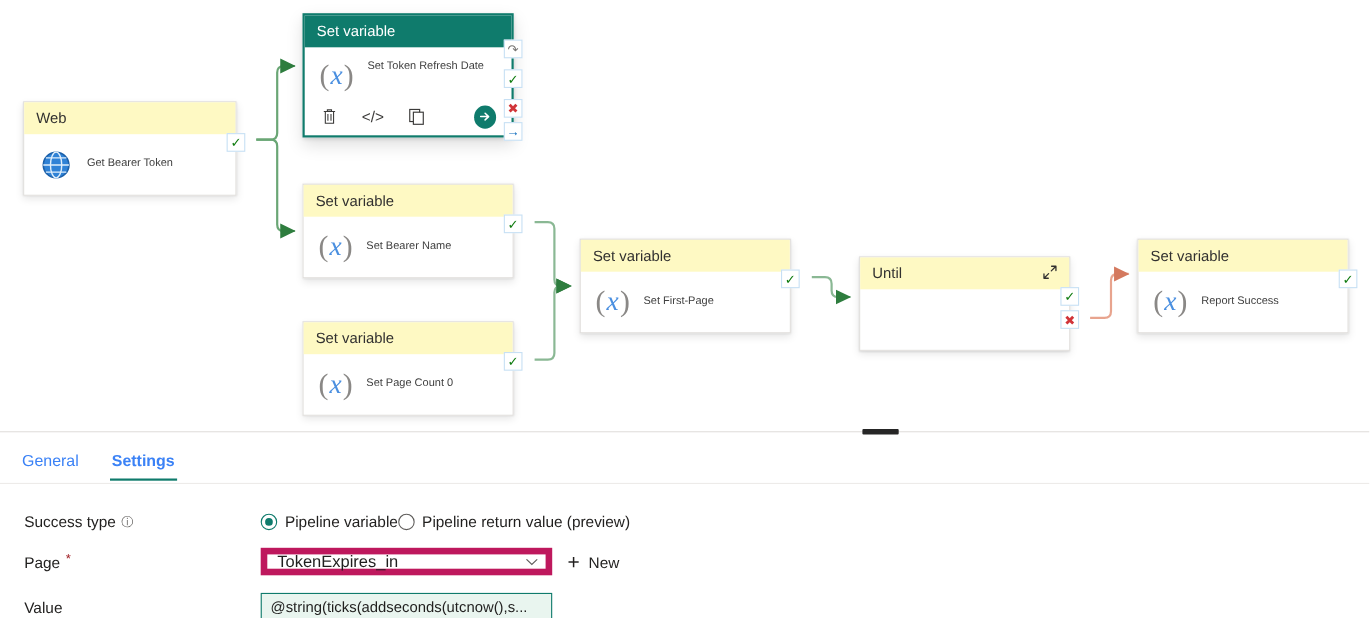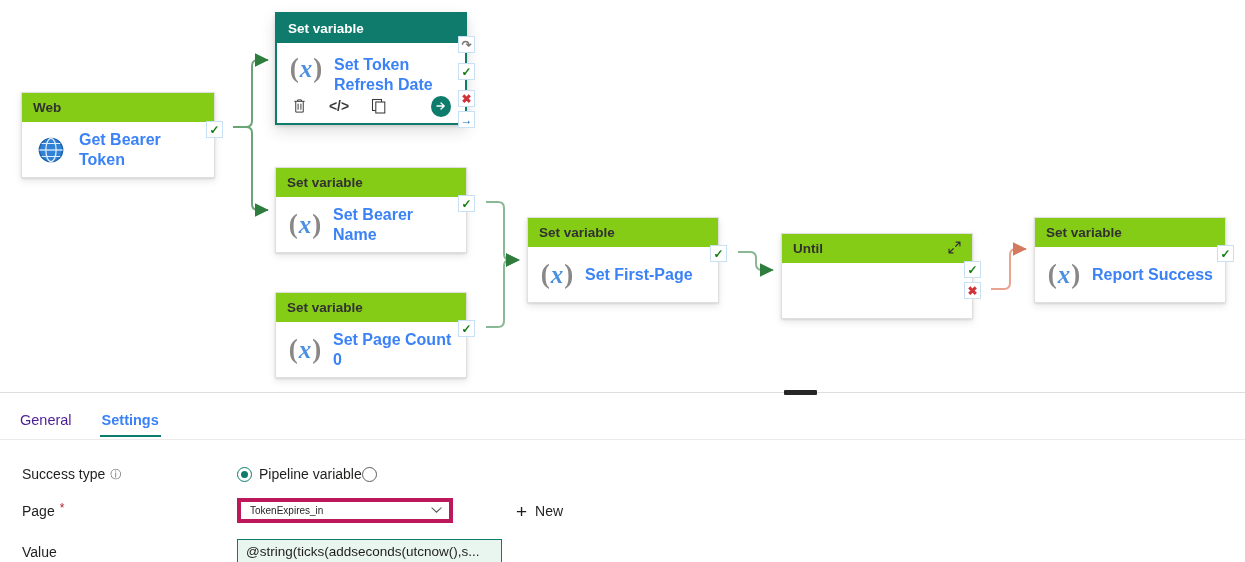--- a/index.html
+++ b/index.html
@@ -15,32 +15,32 @@
   
   #canvas { position:absolute; left:0; top:0; width:1245px; height:392px; background:#fff; overflow:hidden; }
   #edges { position:absolute; left:0; top:0; width:1245px; height:392px; }
 
   
   .node {
     position:absolute;
     background:#ffffff;
     border:1px solid #e1dfdd;
     box-shadow: 0 0.6px 1.8px rgba(0,0,0,.10), 0 3.2px 7.2px rgba(0,0,0,.10);
-    display:flex; flex-direction:column;font-weight:bold;
+    display:flex; flex-direction:column;
   }
   .node .hdr {
-    height:29px; background:#84cc16; color:#323130;
+    height:29px; background:#fef9c3; color:#323130;
     font-size:13.5px; display:flex; align-items:center;
     padding:0 11px; flex:0 0 auto; position:relative;
   }
   .node .body {
     flex:1 1 auto; display:flex; align-items:center; padding:0 11px;
     gap:10px; min-height:0;
   }
-  .node .label { font-size:16px; color:#3b82f6; line-height:1.22; }
+  .node .label { font-size:10px; color:#404040; line-height:1.22; }
 
   
   .node.selected { border:2px solid #0f7b6c; box-shadow:0 1.6px 3.6px rgba(0,0,0,.13),0 6.4px 14.4px rgba(0,0,0,.13); }
   .node.selected .hdr { background:#0f7b6c; color:#ffffff; }
   .node.selected .body { align-items:flex-start; padding-top:12px; }
 
   
   .ntools {
     position:absolute; left:0; right:0; bottom:0; height:34px;
     display:flex; align-items:center; padding:0 14px; gap:22px;
@@ -75,40 +75,40 @@
   .chip.skip { color:#797775; }
   .chip.done { color:#0f6cbd; }
 
   
   #panel {
     position:absolute; left:0; top:392px; width:1245px; height:170px;
     background:#ffffff; border-top:1px solid #e1dfdd;
   }
   #grip { position:absolute; left:784px; top:-3px; width:33px; height:5px; background:#262626; border-radius:1px; cursor:ns-resize; }
   .tabs { position:absolute; left:18px; top:15px; display:flex; gap:26px; }
-  .tab { font-size:14.5px; color:#4c1d95; padding:4px 2px 9px 2px; cursor:pointer; position:relative; }
+  .tab { font-size:14.5px; color:#3b82f6; padding:4px 2px 9px 2px; cursor:pointer; position:relative; }
   .tab.active { color:#3b82f6; font-weight:600; }
   .tab.active::after { content:""; position:absolute; left:0; right:0; bottom:0; height:2.5px; background:#0f7b6c; }
   .tabsline { position:absolute; left:0; top:46px; width:1245px; height:1px; background:#edebe9; }
 
   .frow { position:absolute; left:0; width:1245px; display:flex; align-items:center; }
   .flabel { position:absolute; left:22px; font-size:14px; color:#201f1e; display:flex; align-items:center; gap:5px; }
   .req { color:#a4262c; font-size:12px; line-height:1; position:relative; top:-3px; }
   .infoi { color:#605e5c; font-size:11px; display:inline-flex; }
 
   .radios { position:absolute; left:237px; display:flex; align-items:center; }
   .radio { display:flex; align-items:center; gap:7px; font-size:14px; color:#201f1e; cursor:pointer; }
   .rdot { width:15px; height:15px; border-radius:50%; border:1px solid #605e5c; display:flex; align-items:center; justify-content:center; background:#fff; }
   .rdot.on { border:1.5px solid #0f7b6c; }
   .rdot.on::after { content:""; width:7px; height:7px; border-radius:50%; background:#0f7b6c; }
 
   .combo {
-    position:absolute; left:237px; width:216px; height:25px;
-    border:4px solid #be185d; background:#fff; display:flex; align-items:center;
-    padding:0 7px 0 9px; font-size:10px; color:#201f1e; cursor:pointer;
+    position:absolute; left:237px; width:265px; height:25px;
+    border:6px solid #be185d; background:#fff; display:flex; align-items:center;
+    padding:0 7px 0 9px; font-size:15px; color:#201f1e; cursor:pointer;
   }
   .combo .cv { flex:1 1 auto; white-space:nowrap; overflow:hidden; text-overflow:ellipsis; }
   .newbtn { position:absolute; left:516px; display:flex; align-items:center; gap:8px; font-size:14px; color:#201f1e; cursor:pointer; }
   .plus { font-size:19px; color:#201f1e; line-height:1; font-weight:400; }
 
   .expr {
     position:absolute; left:237px; width:265px; height:25px;
     border:1px solid #0f7b6c; background:#e9f5ef;
     display:flex; align-items:center; padding:0 8px;
     font-size:13.5px; color:#201f1e; cursor:text; white-space:nowrap; overflow:hidden;
@@ -276,20 +276,21 @@
         <span>Success type</span>
         <span class="infoi">ⓘ</span>
       </span>
       <span class="radios">
         <span class="radio">
           <span class="rdot on"></span>
           <span>Pipeline variable</span>
         </span>
         <span class="radio">
           <span class="rdot"></span>
+          <span>Pipeline return value (preview)</span>
         </span>
       </span>
     </div>
 
     <div class="frow" style="top:105px; height:26px;">
       <span class="flabel">
         <span>Page</span>
         <span class="req">*</span>
       </span>
       <span class="combo" style="top:0;">

